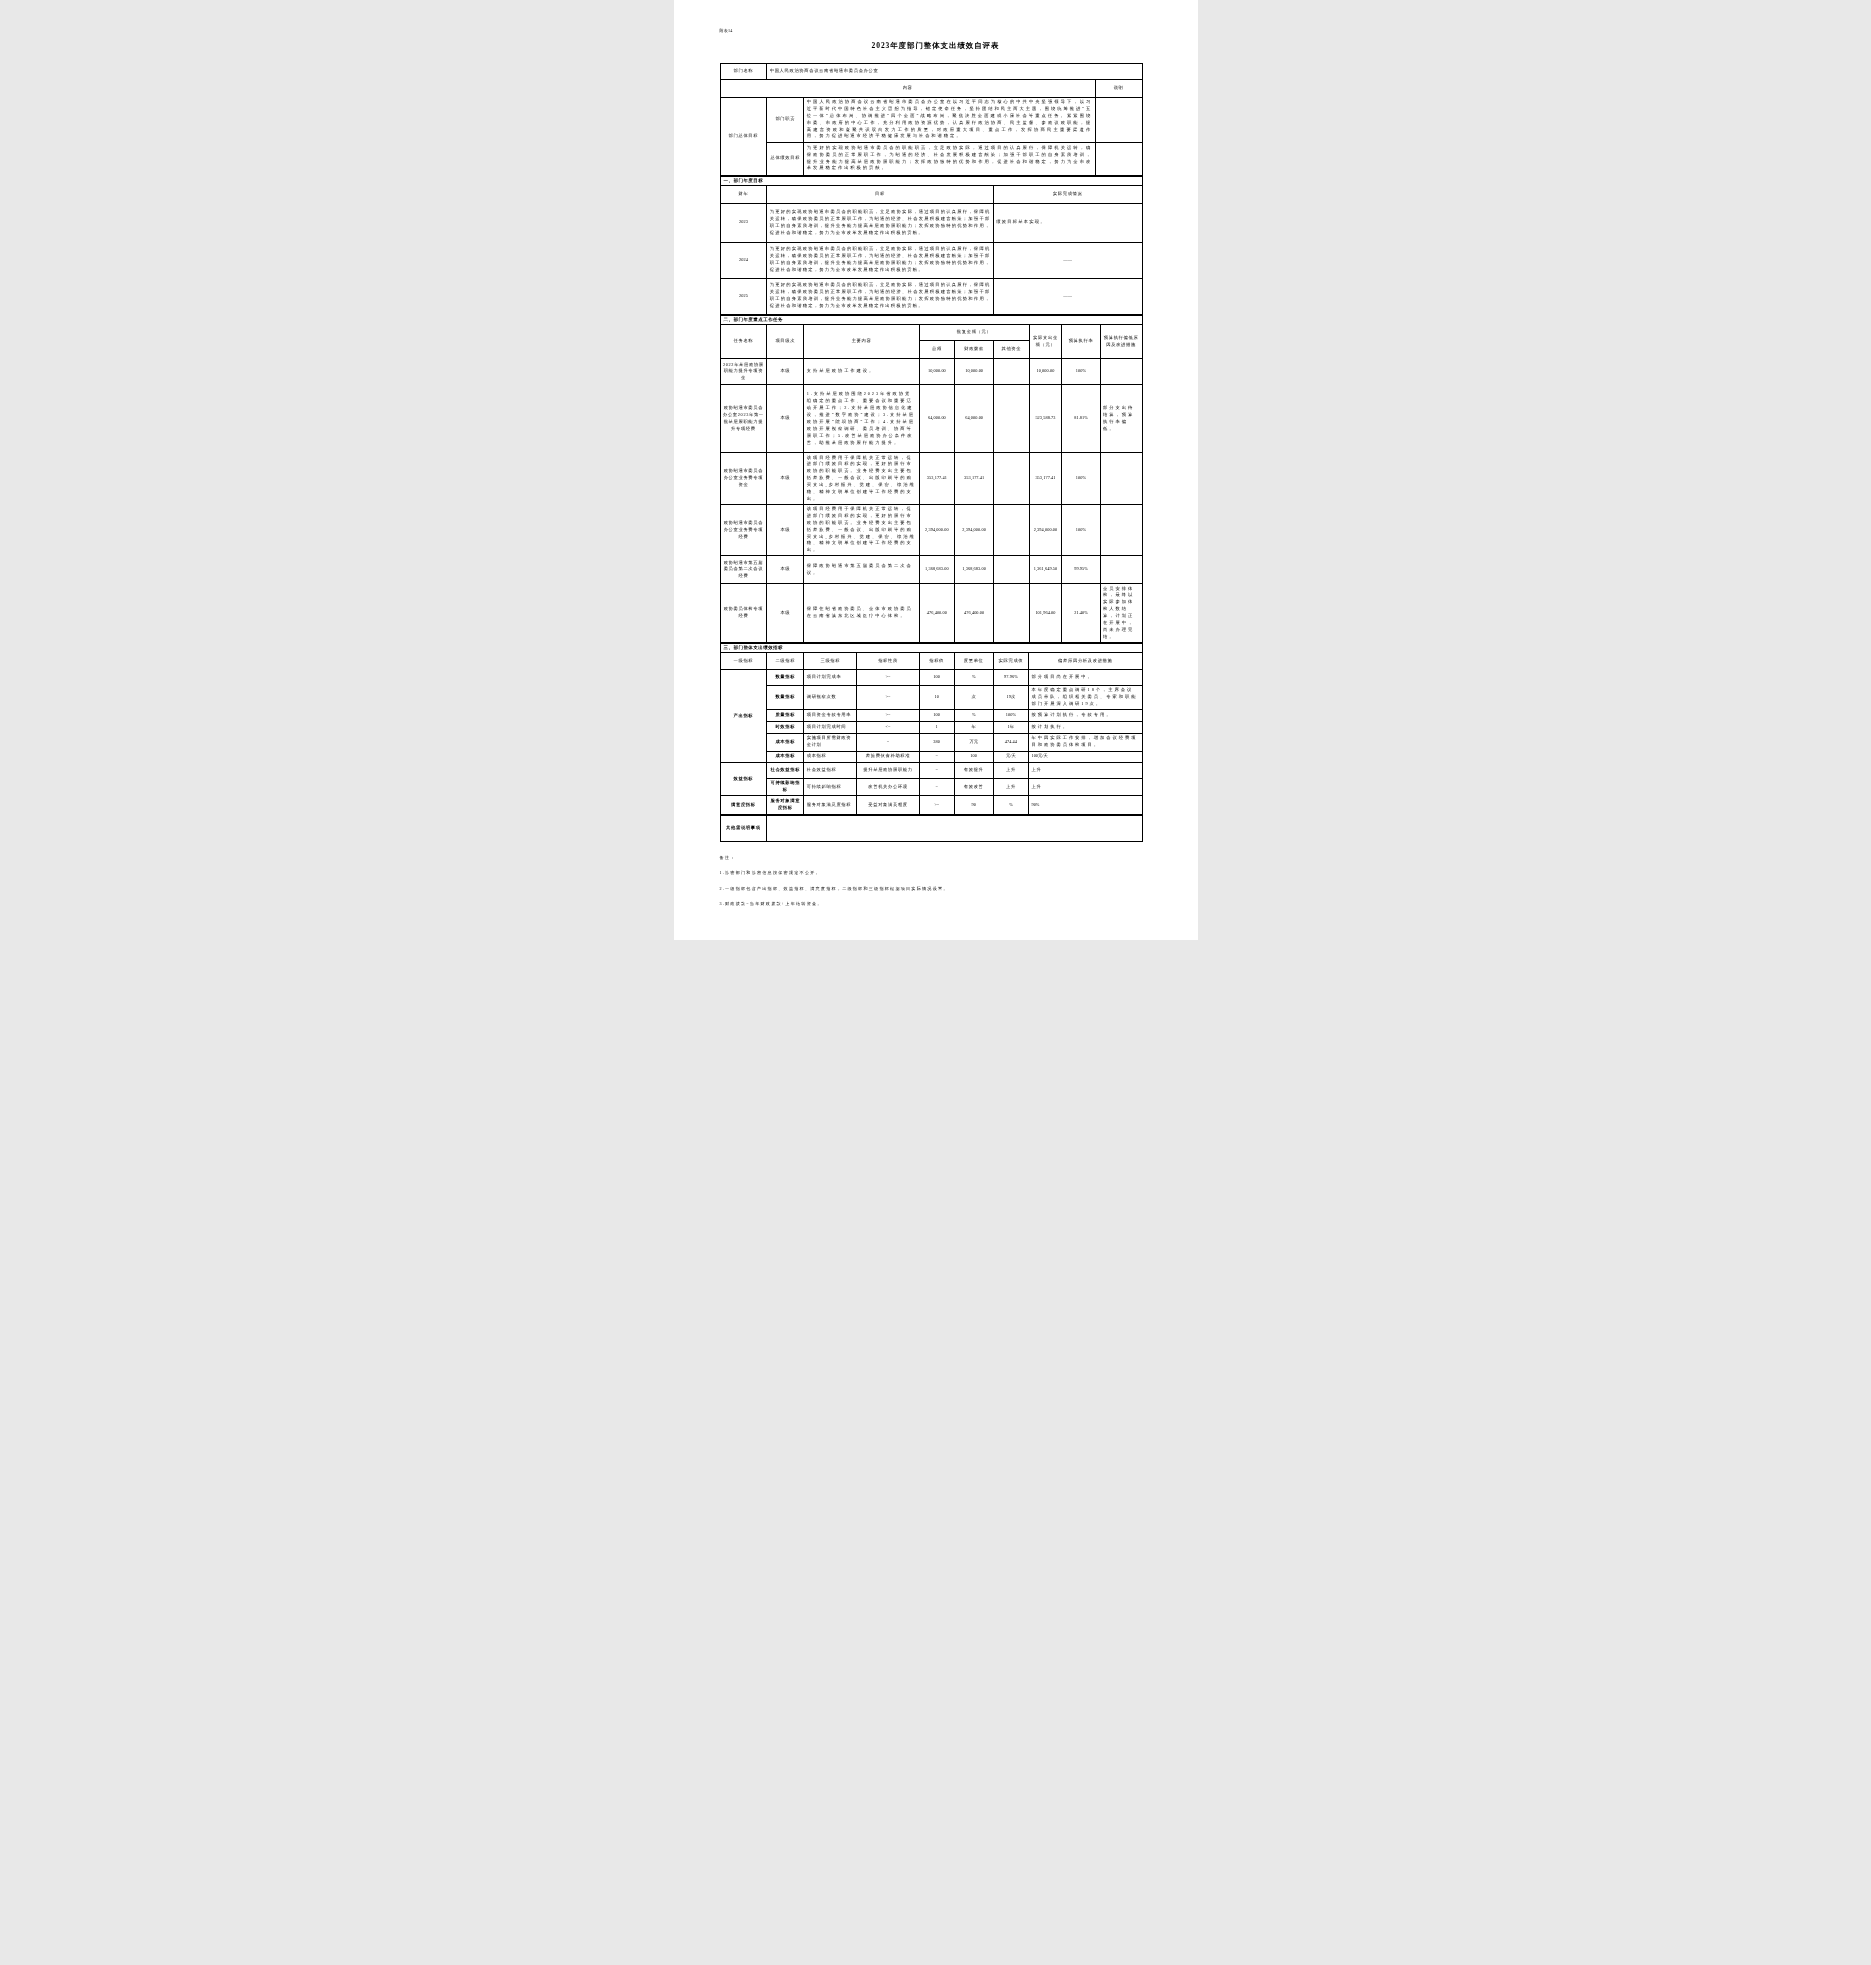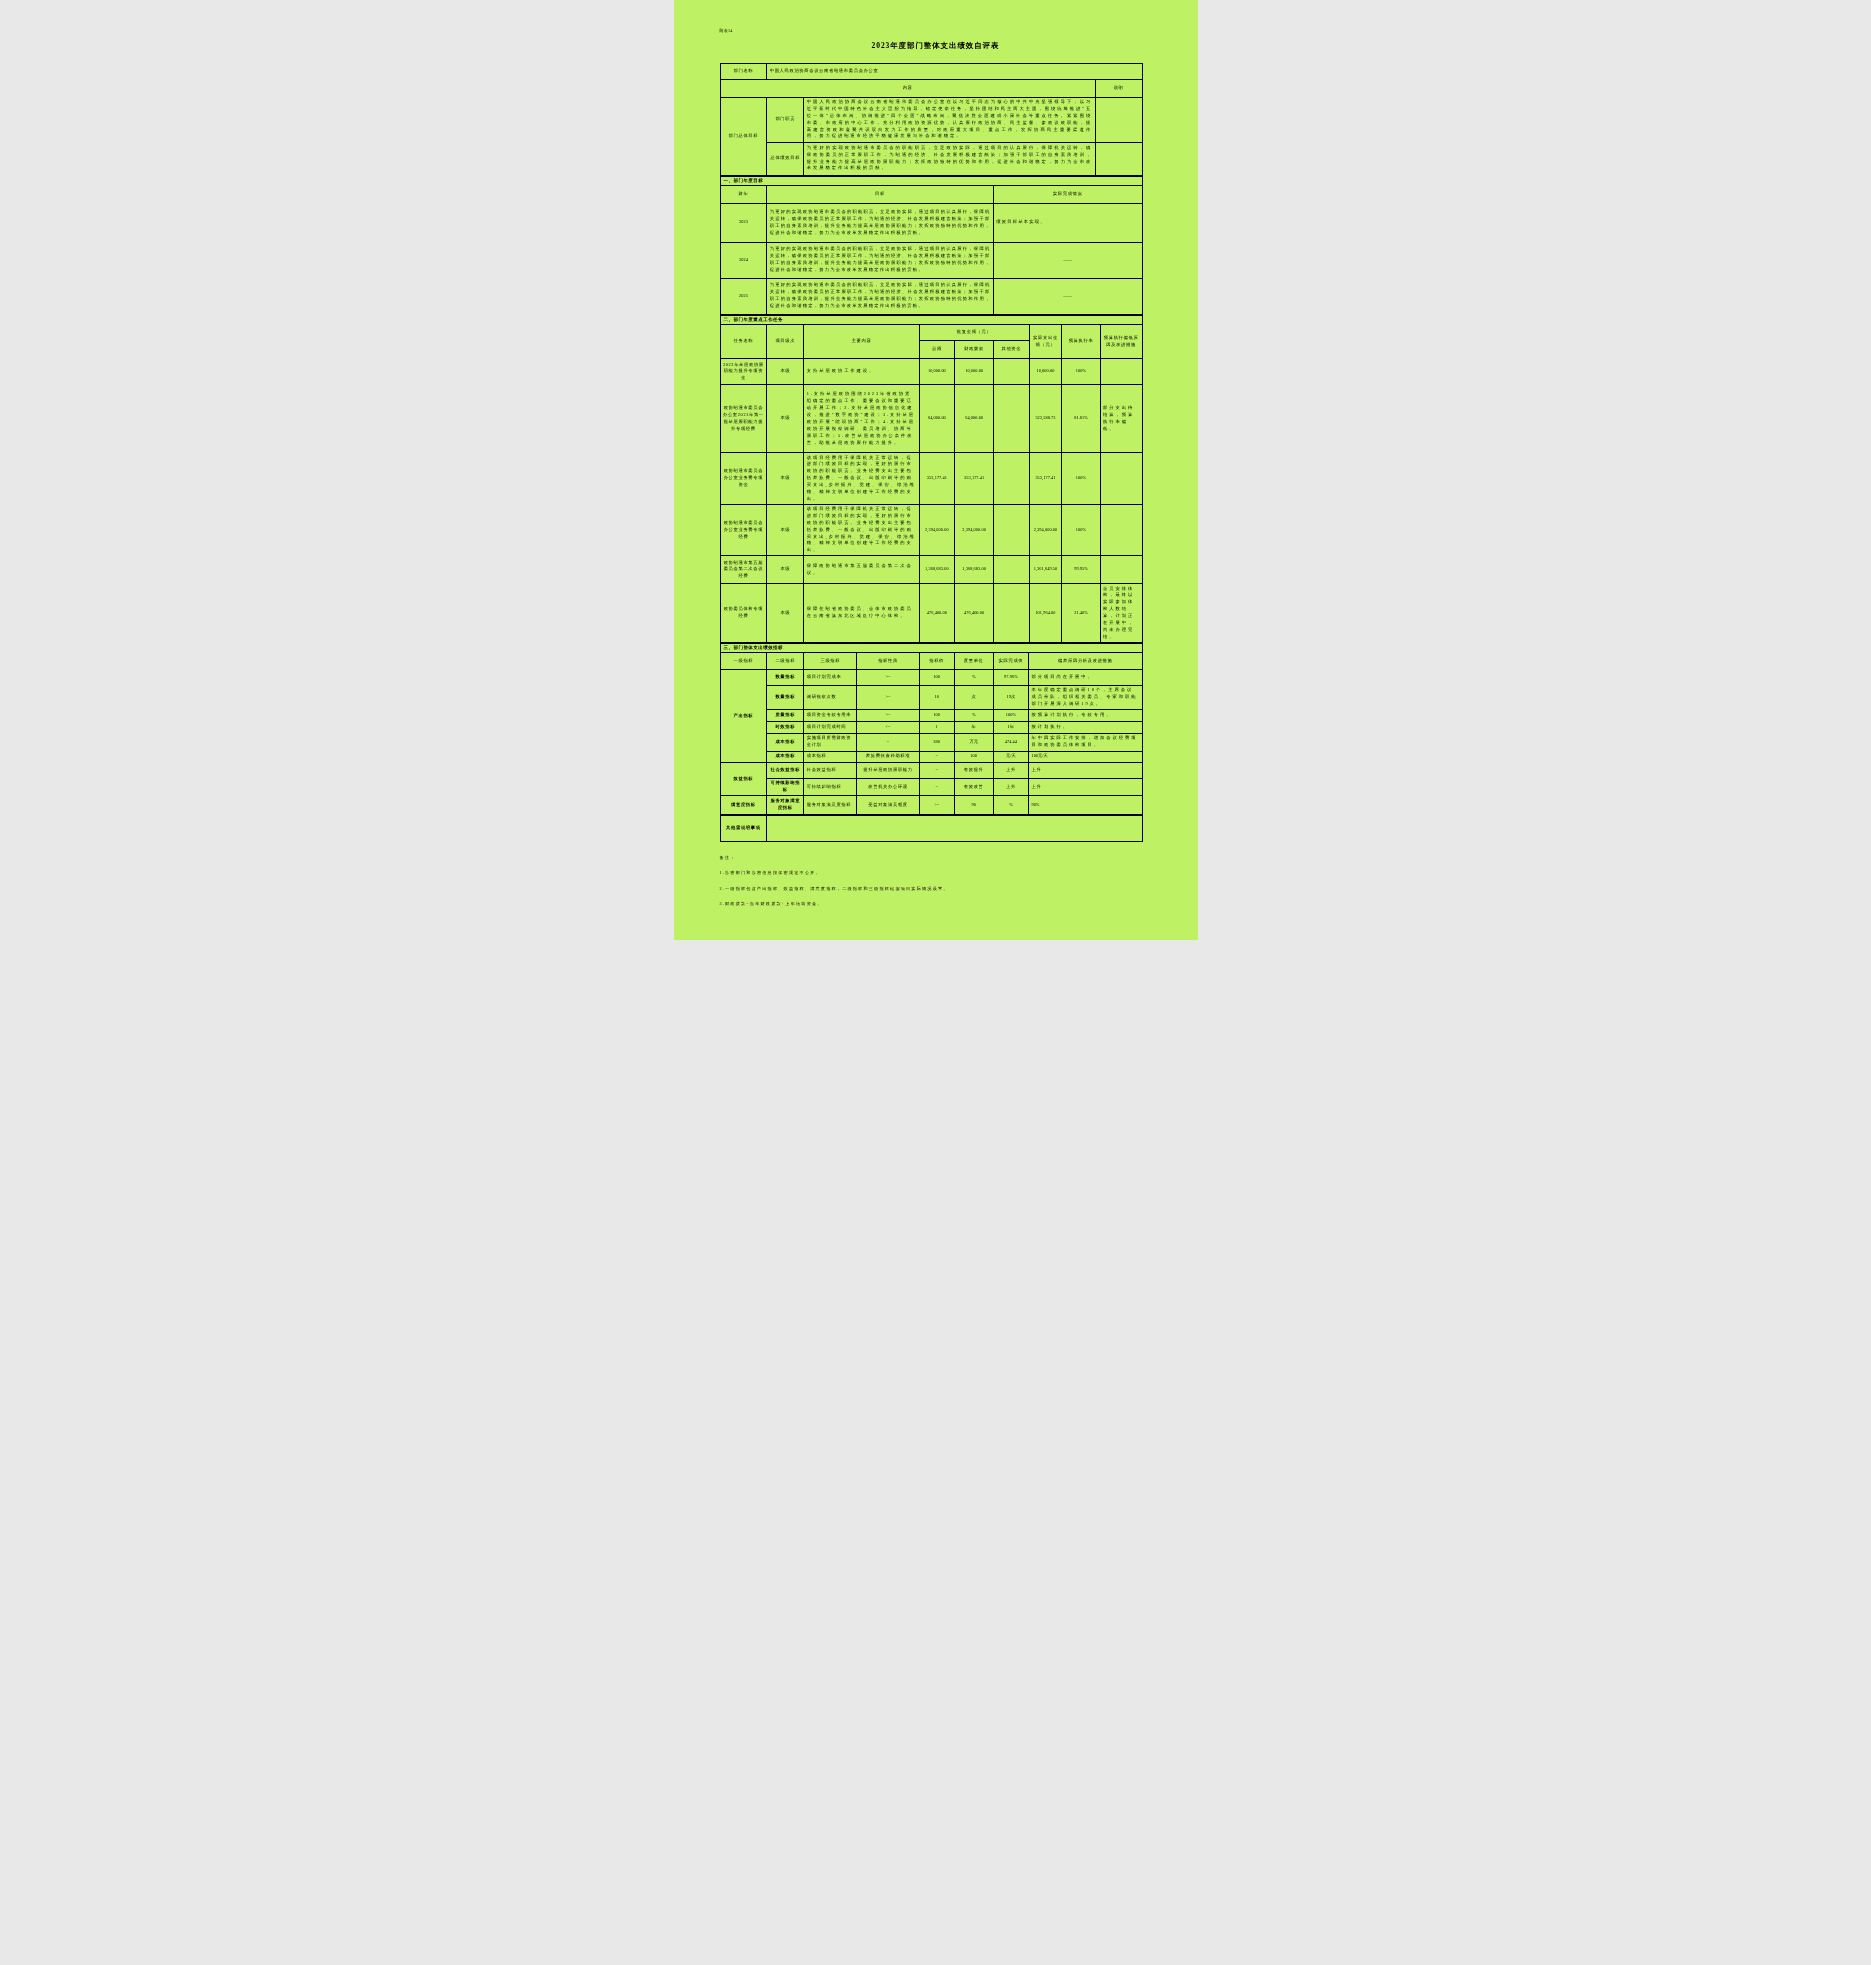--- a/index.html
+++ b/index.html
@@ -1,17 +1,17 @@
 <!DOCTYPE html>
 <html style="font-size:6.3px"><head>
 <meta charset="utf-8">
 <style>
   html,body { margin:0; padding:0; background:#e8e8e8; }
   .page {
-    width:524px; min-height:741px; margin:0 auto; background:#bef264;
+    width:524px; min-height:741px; margin:0 auto; background:#ffffff;
     font-family:"Liberation Serif","DejaVu Serif",serif; color:#000;
     padding:28px 0 23.6px; box-sizing:border-box; position:relative;
   }
   .tag { margin-left:46px; font-size:4.1px; letter-spacing:.05em; }
   .title { text-align:center; font-size:7.5px; font-weight:bold; letter-spacing:.12em; margin:7.9px 0 11.8px; }
   .sheet { width:421px; margin-left:46px; border:1px solid #000; }
   table { width:100%; border-collapse:collapse; table-layout:fixed; }
   td {
     border:0.4px solid #000; border-top-width:0.8px; border-bottom-width:0.8px;
     padding:1.2px 2.4px; font-size:4.3px; line-height:1.6; vertical-align:middle;

